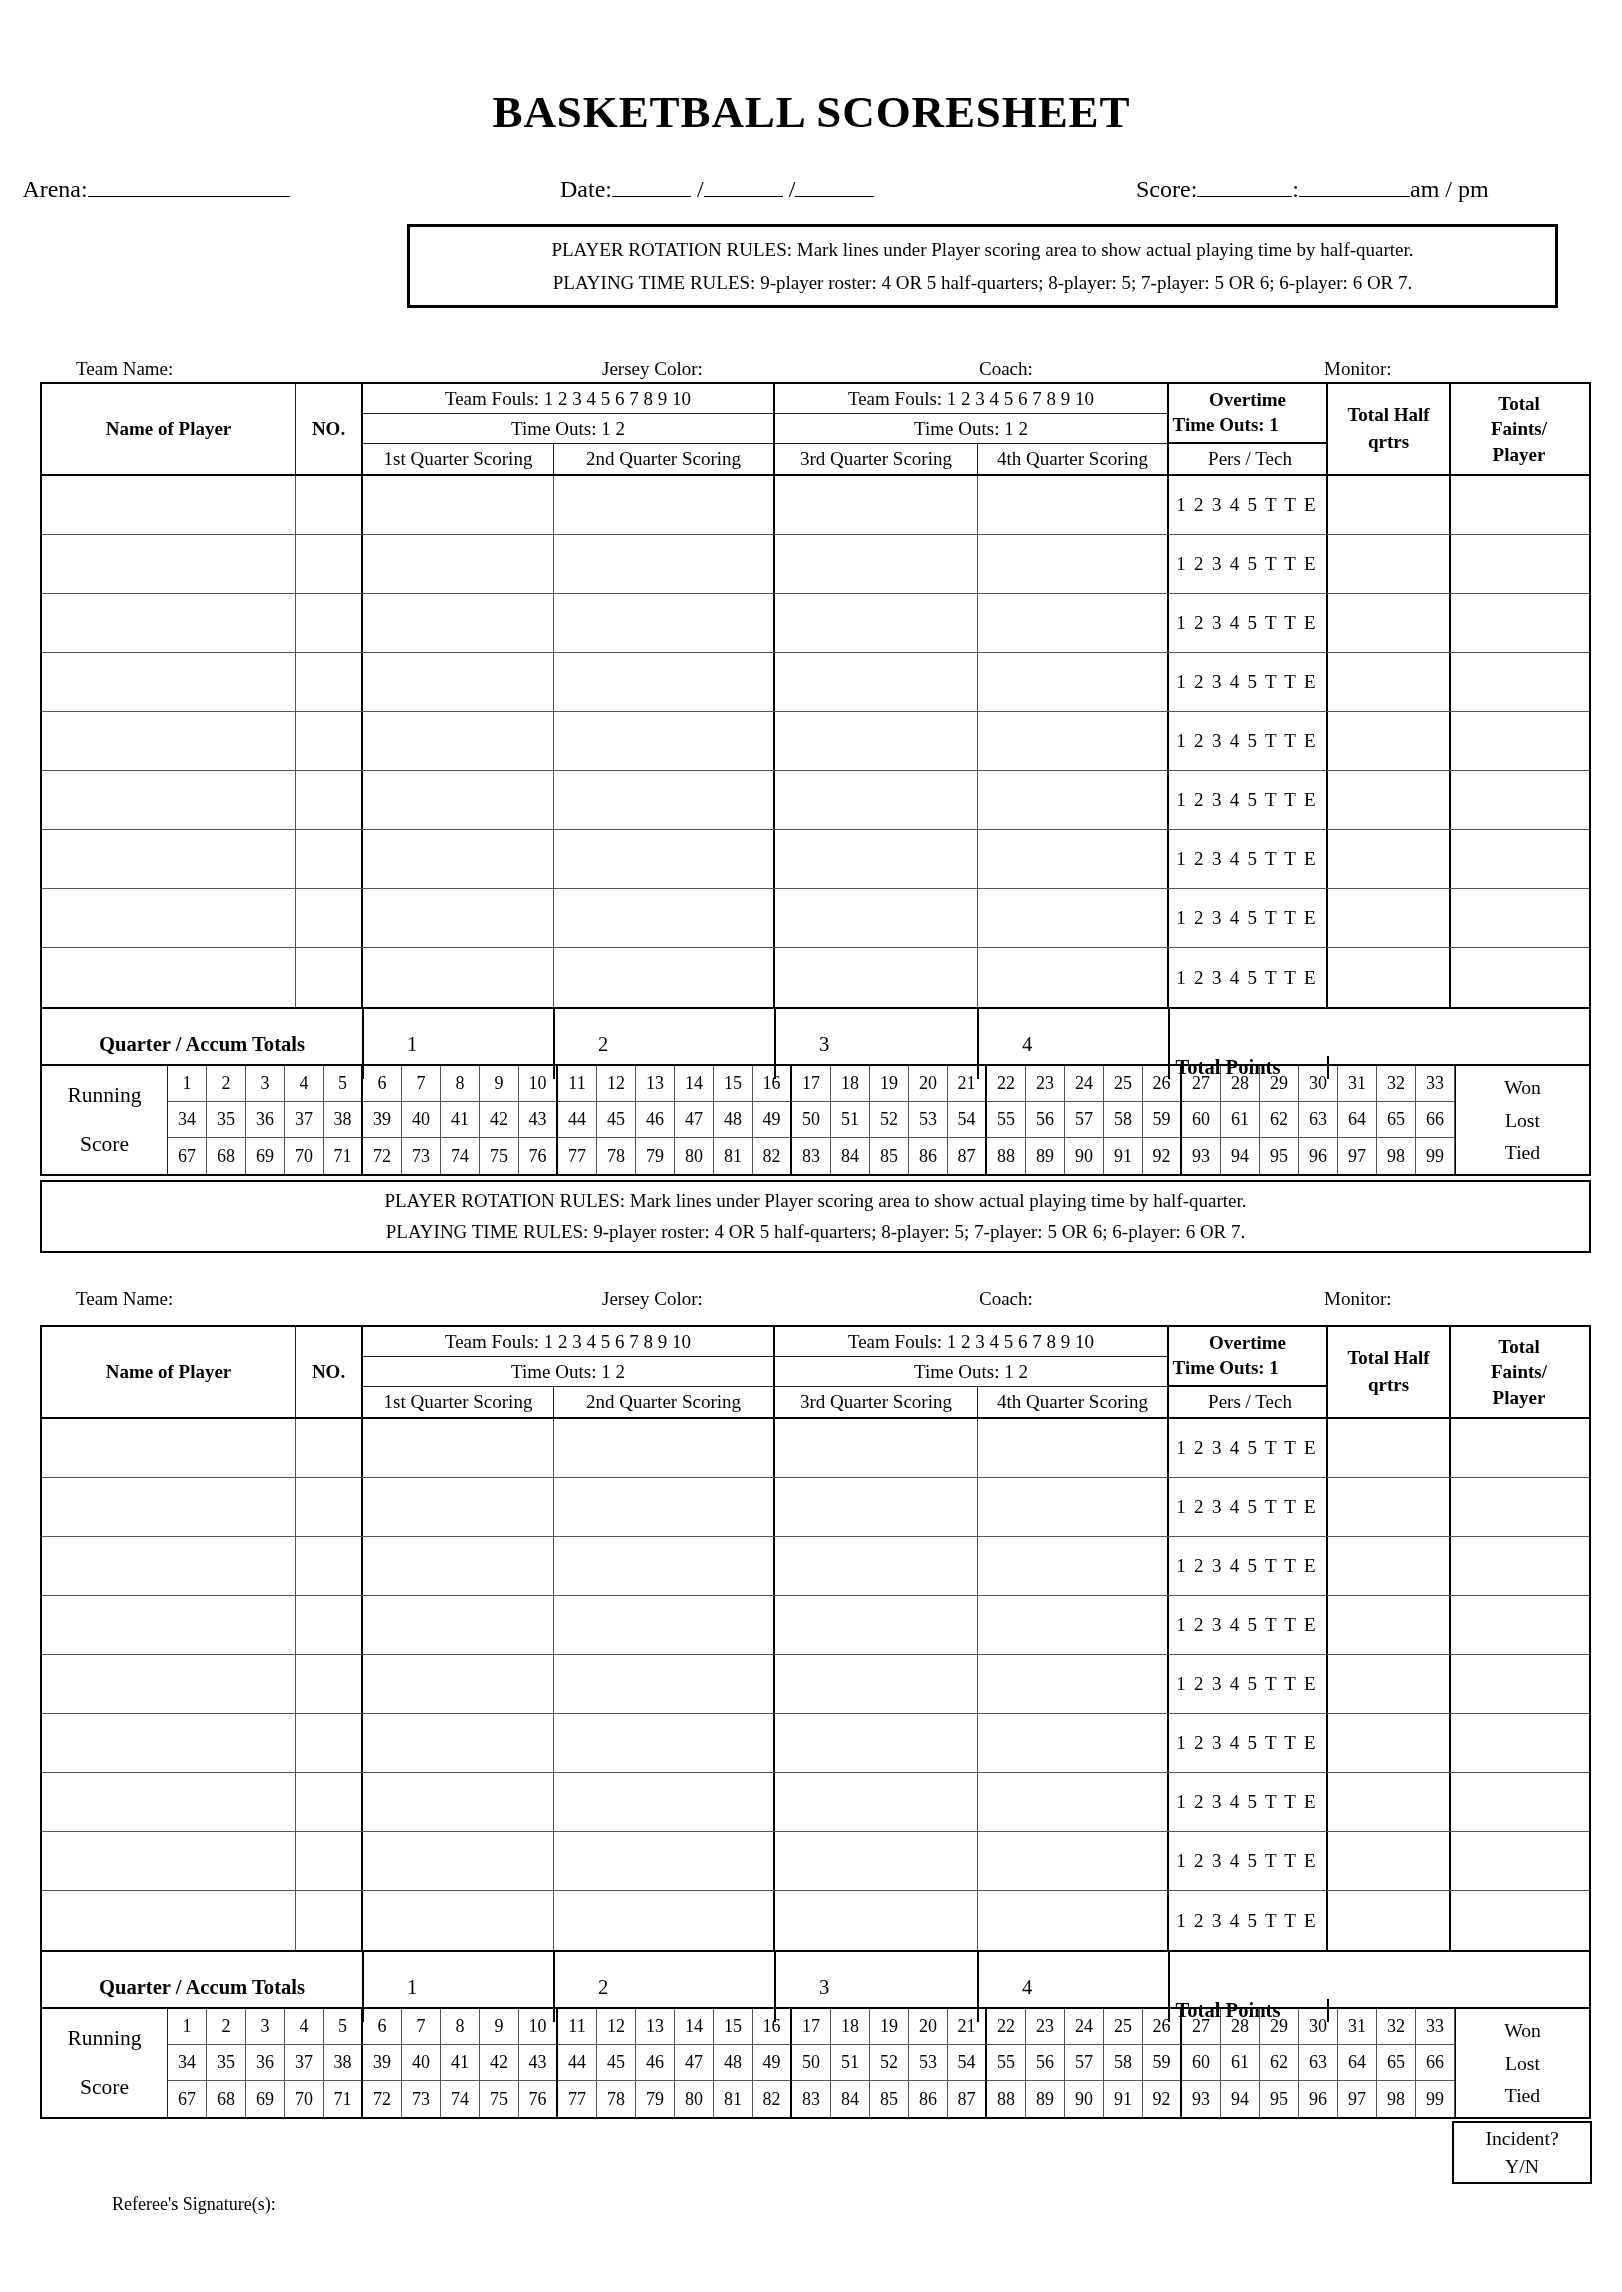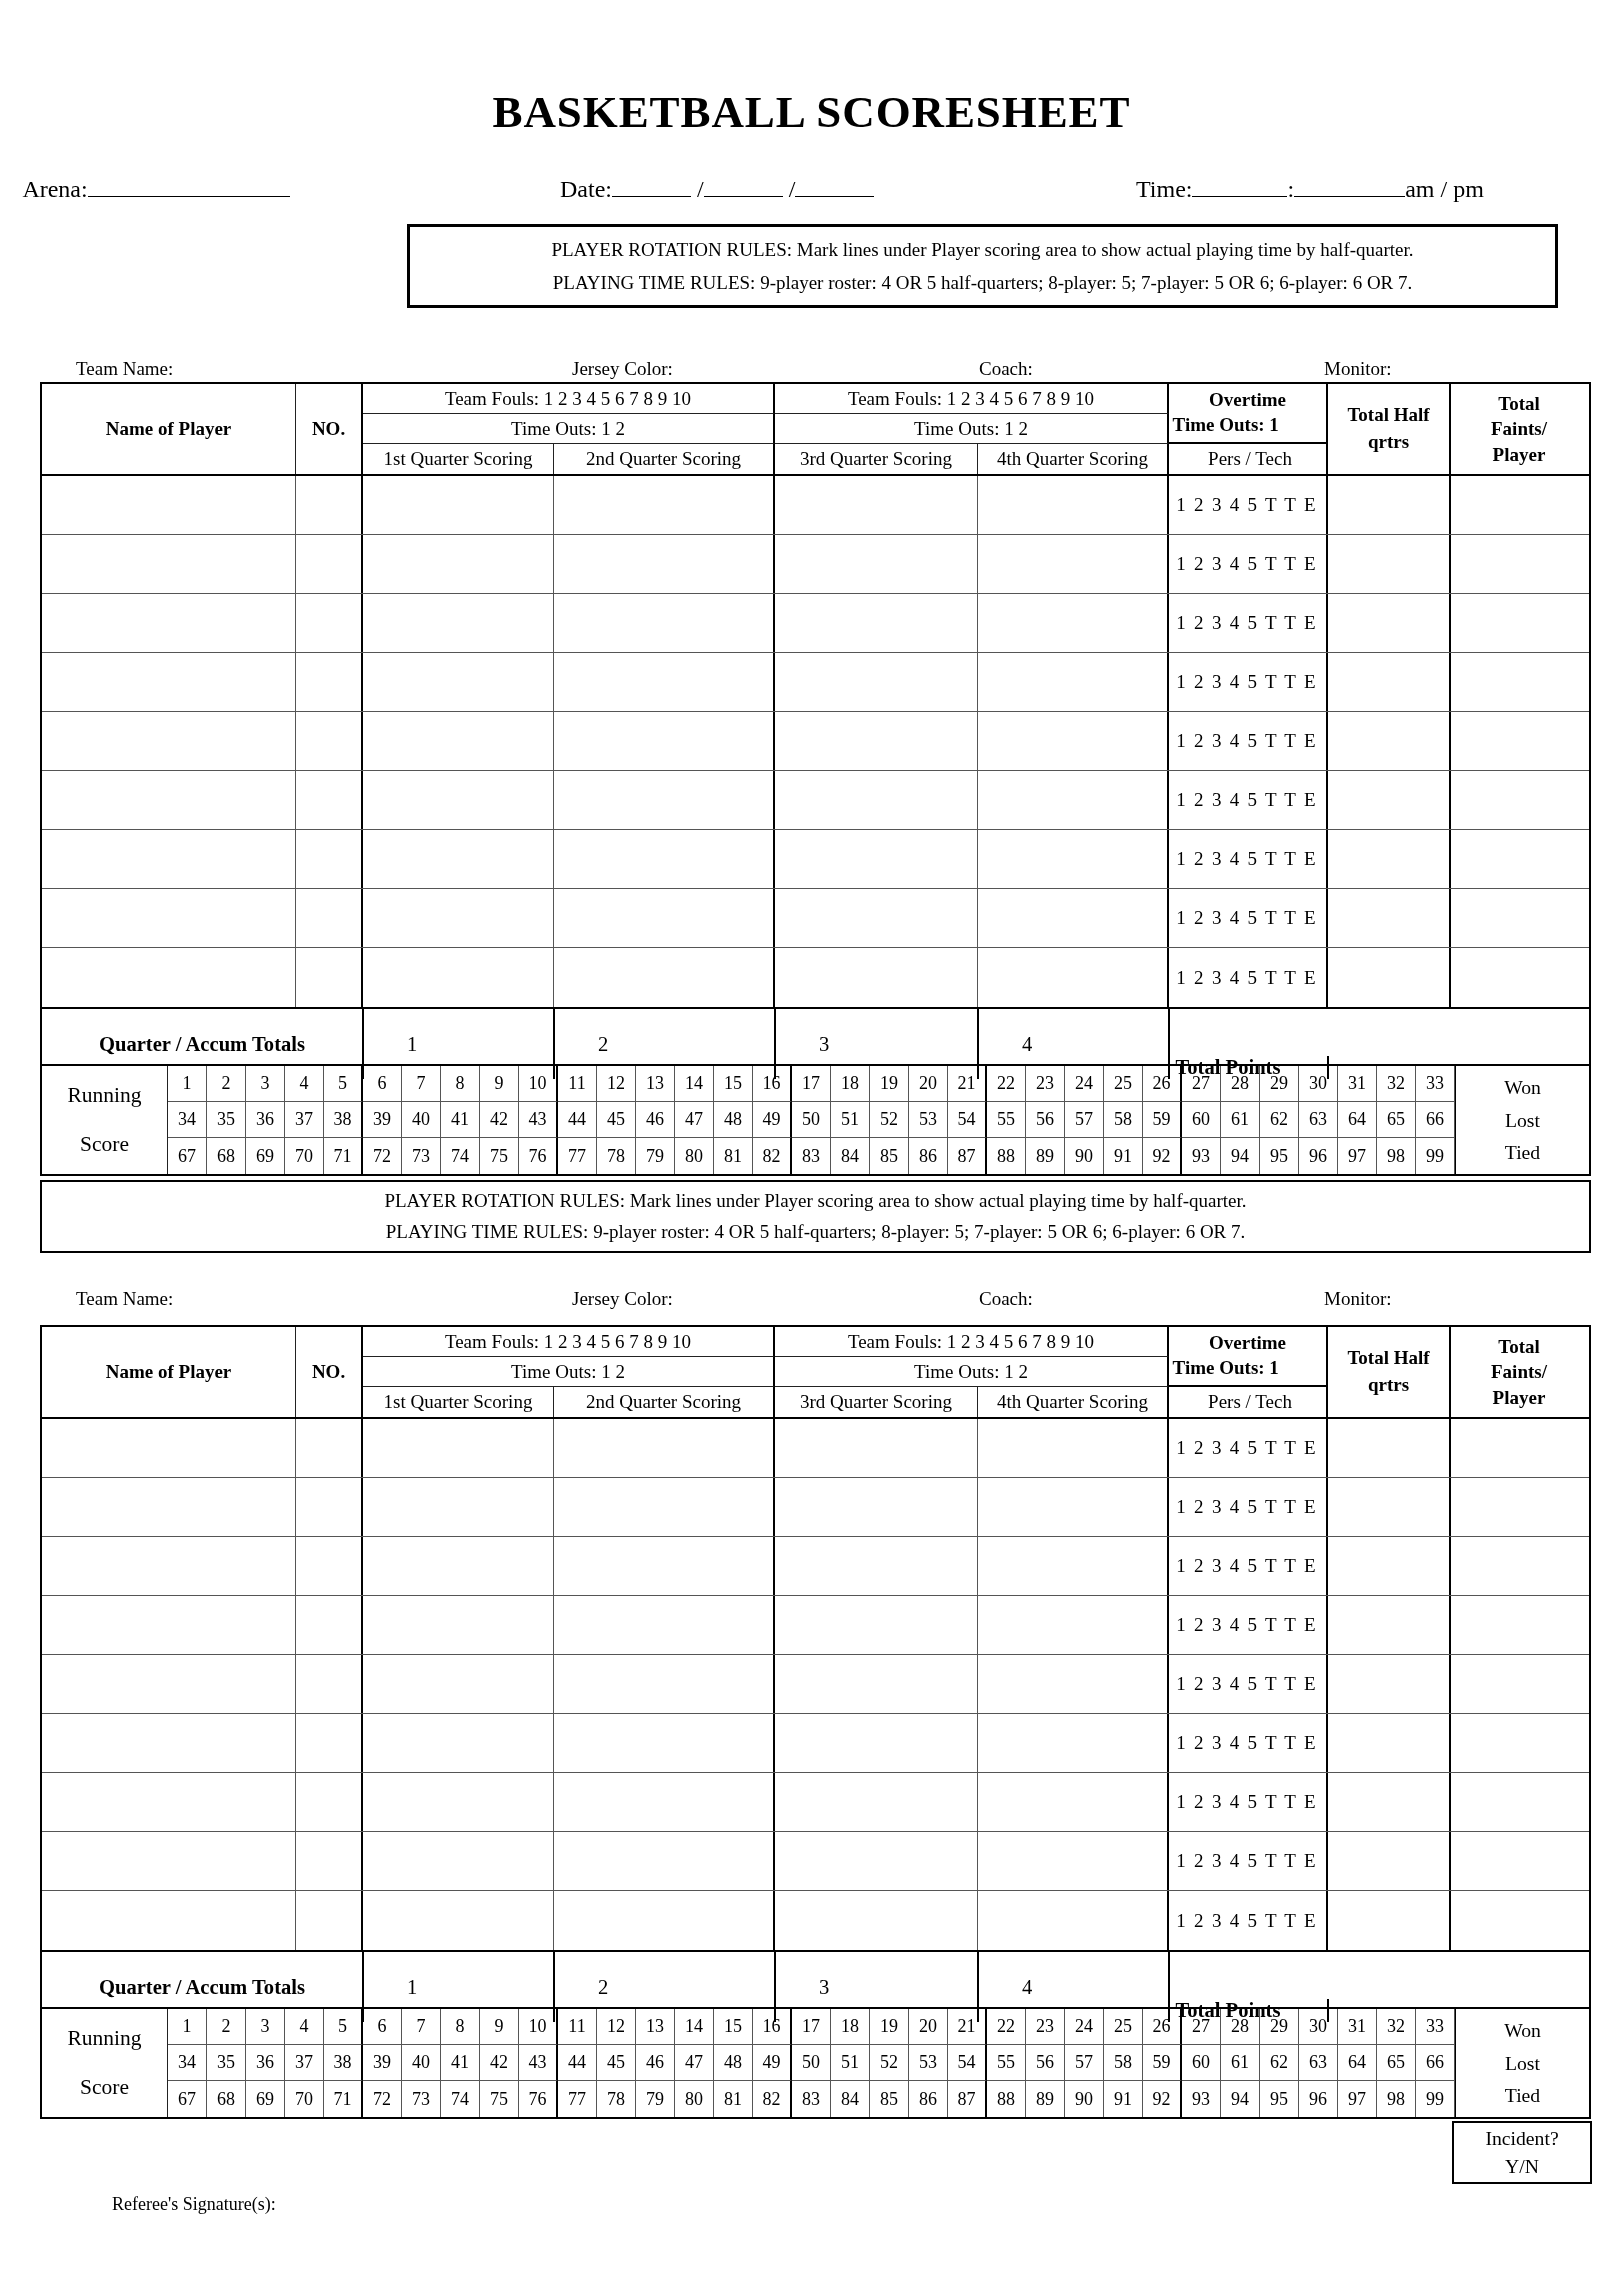--- a/index.html
+++ b/index.html
@@ -20,21 +20,21 @@
   .home-name{font-size:29px;font-weight:bold;line-height:1.1;}
   .keeper-row{font-size:19px;font-weight:bold;margin-top:5.4px;}
 
   .rules-box{position:absolute;left:407px;top:224px;width:1151px;height:84px;border:3.6px solid #000;
              box-sizing:border-box;display:flex;flex-direction:column;justify-content:center;
              text-align:center;font-size:19px;line-height:1.75;}
 
   
   .meta-row{position:absolute;left:0;width:1623px;font-size:19px;}
   .meta-row .m1{position:absolute;left:76px;top:0;}
-  .meta-row .m2{position:absolute;left:572px;top:0;}
+  .meta-row .m2{position:absolute;left:602px;top:0;}
   .meta-row .m3{position:absolute;left:979px;top:0;}
   .meta-row .m4{position:absolute;left:1324px;top:0;}
   #home-meta{top:358px;} #visitor-meta{top:1288px;}
 
   
   .tslot{position:absolute;left:40px;width:1551px;}
   #home-table{top:382px;} #visitor-table{top:1325px;}
   .ttable{width:1551px;border:2.7px solid #000;box-sizing:border-box;background:#fff;}
 
   .thead{display:grid;grid-template-columns:254px 67px 191px 221px 203px 191px 159px 123px 136px;
@@ -115,21 +115,21 @@
 
   <div class="info-arena">
     <span>Arena:</span><span class="blank b-arena"></span>
   </div>
   <div class="info-date">
     <span>Date:</span><span class="blank b-date"></span>
     <span>/</span><span class="blank b-date"></span>
     <span>/</span><span class="blank b-date"></span>
   </div>
   <div class="info-time">
-    <span>Time:</span><span class="blank b-time1"></span><span>:</span><span class="blank b-time2"></span><span>am / pm</span>
+    <span>Score:</span><span class="blank b-time1"></span><span>:</span><span class="blank b-time2"></span><span>am / pm</span>
   </div>
 
 
   <div class="rules-box">
     <div>PLAYER ROTATION RULES: Mark lines under Player scoring area to show actual playing time by half-quarter.</div>
     <div>PLAYING TIME RULES: 9-player roster:  4 OR 5 half-quarters;  8-player: 5;  7-player: 5 OR 6;  6-player: 6 OR 7.</div>
   </div>
 
   <div class="meta-row" id="home-meta">
     <span class="m1">Team Name:</span>

